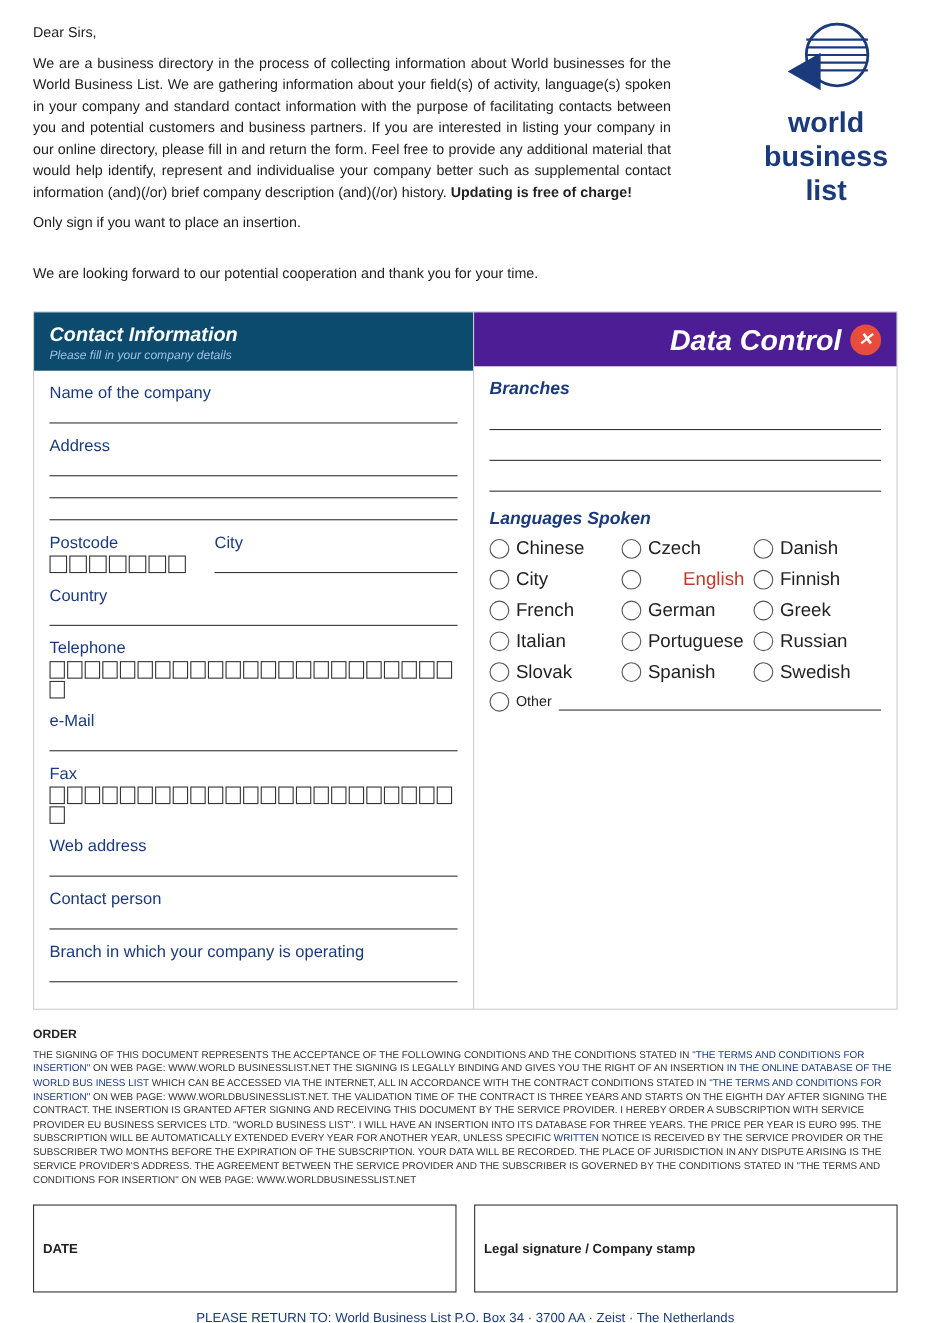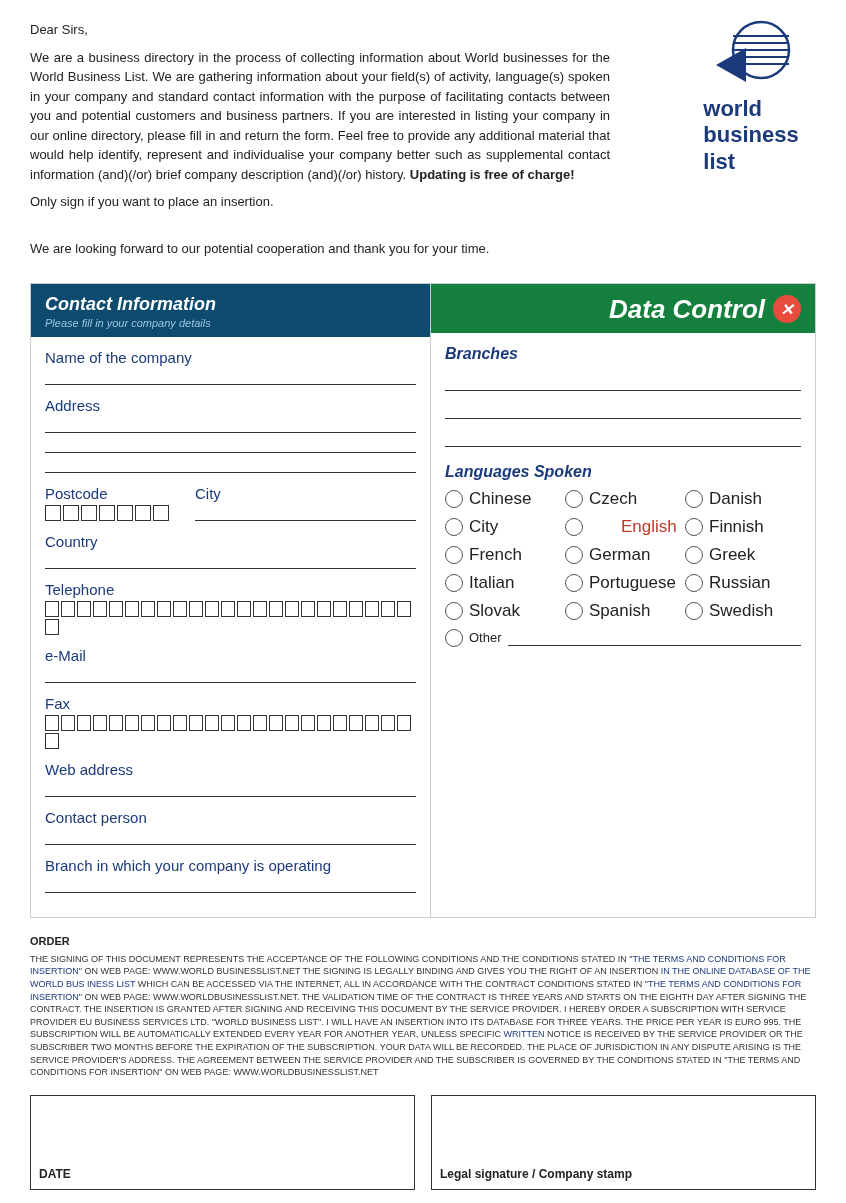--- a/index.html
+++ b/index.html
@@ -35,24 +35,24 @@
       margin-left: 20px;
       min-width: 130px;
     }
     .logo-graphic {
       width: 90px;
       height: 70px;
       margin-bottom: 6px;
     }
     .logo-text {
       color: #1a3a7c;
-      font-size: 22px;
+      font-size: 26px;
       font-weight: bold;
       line-height: 1.2;
-      text-align: left;
+      text-align: center;
     }
 
     
     .form-container {
       display: flex;
       gap: 0;
       border: 1px solid #ccc;
       margin-bottom: 16px;
     }
 
@@ -132,21 +132,21 @@
       height: 16px;
       border: 1px solid #333;
       display: inline-block;
     }
 
     
     .data-panel {
       flex: 1;
     }
     .data-header {
-      background: #15803d;
+      background: #4c1d95;
       color: #fff;
       padding: 10px 14px 8px;
       position: relative;
     }
     .data-header .title {
       font-size: 26px;
       font-weight: bold;
       font-style: italic;
       display: flex;
       align-items: center;
@@ -234,24 +234,24 @@
 
     
     .signature-area {
       display: flex;
       gap: 16px;
       margin-bottom: 16px;
     }
     .signature-box {
       flex: 1;
       border: 1px solid #333;
-      height: 95px;
+      height: 80px;
       padding: 8px;
       display: flex;
-      align-items: flex-end;
+      align-items: center;
     }
     .signature-label {
       font-size: 12px;
       font-weight: bold;
     }
 
     
     .footer {
       text-align: center;
       color: #1a3a7c;

